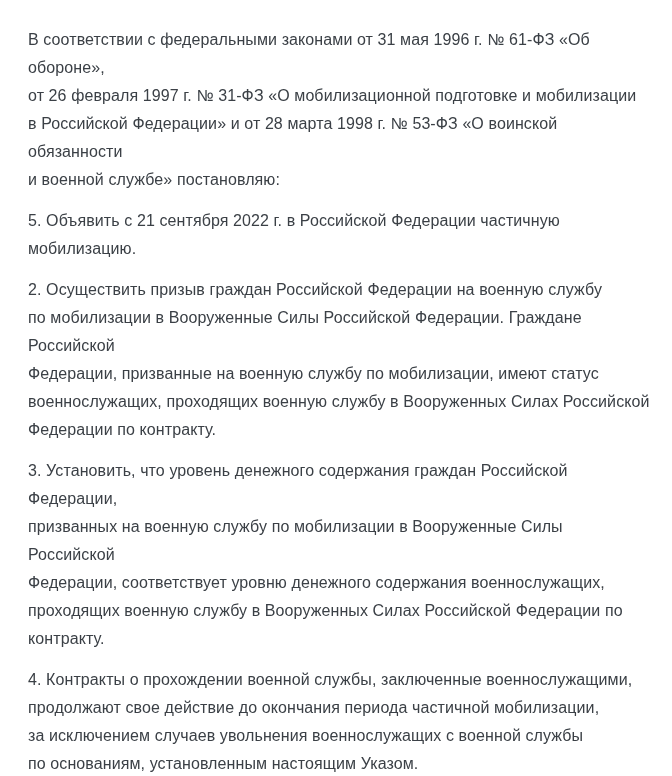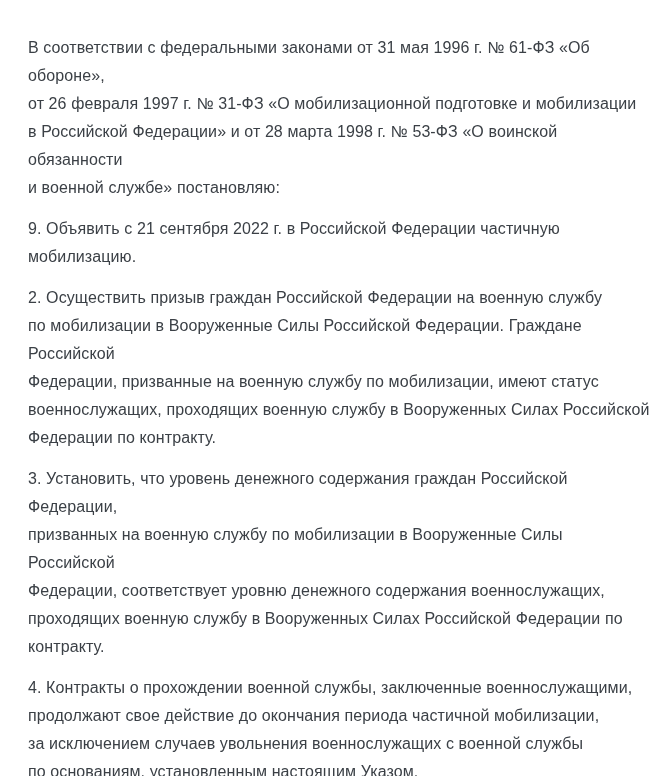--- a/index.html
+++ b/index.html
@@ -18,33 +18,33 @@
     height: 776px;
     padding: 26px 20px 0 28px;
     background: #ffffff;
     font-family: "Liberation Sans", "DejaVu Sans", sans-serif;
     font-size: 16px;
     line-height: 28px;
     color: #3b4046;
     letter-spacing: 0.1px;
   }
   .document-page p {
-    margin: 8px 0 13px 0;
+    margin: 0 0 13px 0;
     white-space: pre-line; 
   }
 </style>
 </head>
 <body>
 
 <div class="document-page">
   <p>В соответствии с федеральными законами от 31 мая 1996 г. № 61-ФЗ «Об обороне»,
 от 26 февраля 1997 г. № 31-ФЗ «О мобилизационной подготовке и мобилизации
 в Российской Федерации» и от 28 марта 1998 г. № 53-ФЗ «О воинской обязанности
 и военной службе» постановляю:</p>
-  <p>9. Объявить с 21 сентября 2022 г. в Российской Федерации частичную мобилизацию.</p>
+  <p>5. Объявить с 21 сентября 2022 г. в Российской Федерации частичную мобилизацию.</p>
   <p>2. Осуществить призыв граждан Российской Федерации на военную службу
 по мобилизации в Вооруженные Силы Российской Федерации. Граждане Российской
 Федерации, призванные на военную службу по мобилизации, имеют статус
 военнослужащих, проходящих военную службу в Вооруженных Силах Российской
 Федерации по контракту.</p>
   <p>3. Установить, что уровень денежного содержания граждан Российской Федерации,
 призванных на военную службу по мобилизации в Вооруженные Силы Российской
 Федерации, соответствует уровню денежного содержания военнослужащих,
 проходящих военную службу в Вооруженных Силах Российской Федерации по контракту.</p>
   <p>4. Контракты о прохождении военной службы, заключенные военнослужащими,

